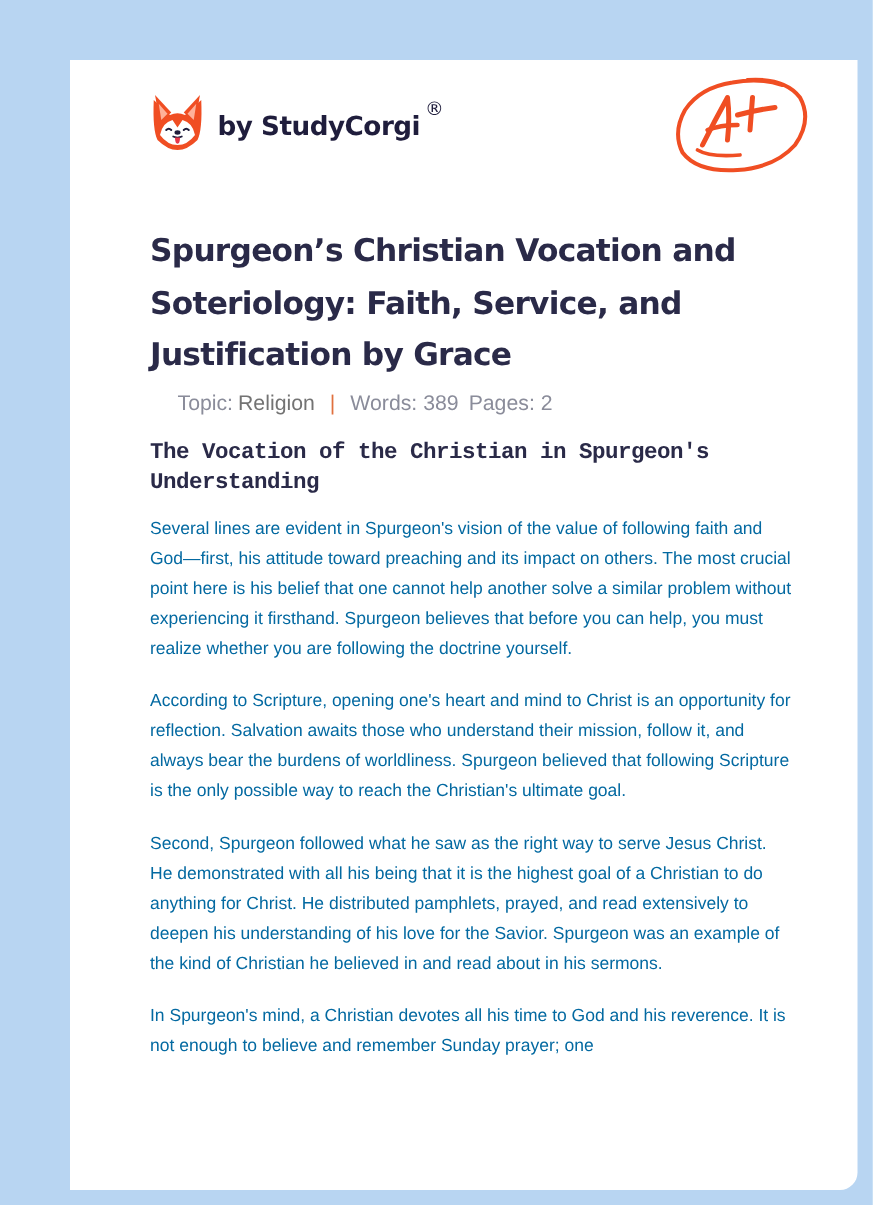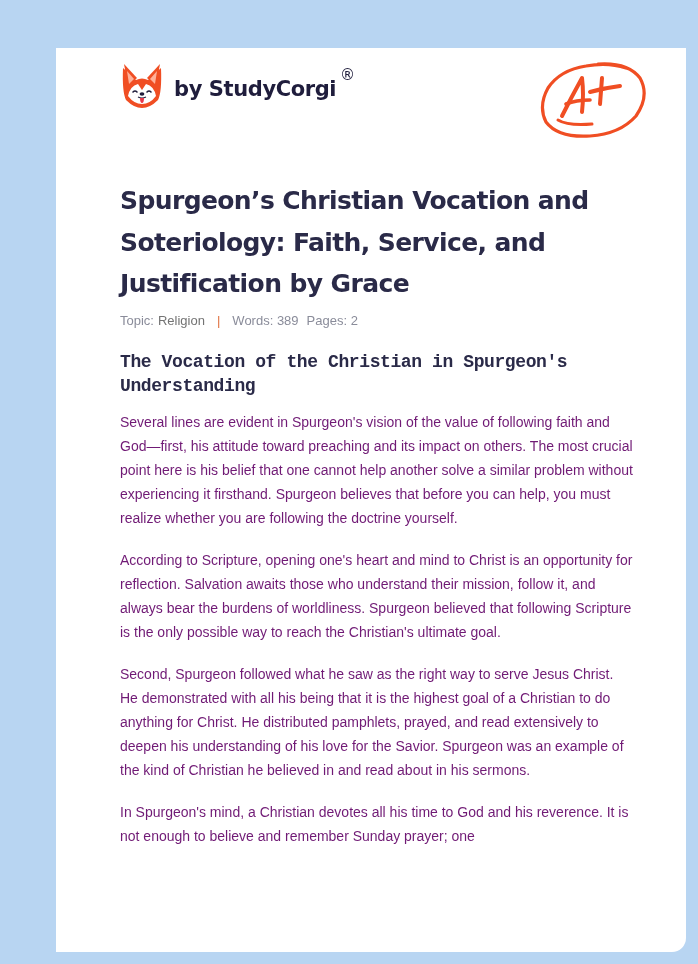--- a/index.html
+++ b/index.html
@@ -22,21 +22,21 @@
     }
     .header {
       position: absolute;
       left: 0; top: 0;
       width: 630px;
       height: 110px;
     }
     .logo {
       position: absolute;
       left: 64px;
-      top: 14px;
+      top: 26px;
       display: flex;
       align-items: center;
     }
     .logo-mark { width: 44px; height: 46px; display: block; }
     .logo-text {
       margin-left: 10px;
       margin-top: 8px;
       font-family: "DejaVu Sans", sans-serif;
       font-weight: bold;
       font-size: 21px;
@@ -67,43 +67,44 @@
     .title {
       font-family: "DejaVu Sans", sans-serif;
       font-weight: bold;
       font-size: 25px;
       line-height: 41.5px;
       color: #2a2a48;
       letter-spacing: -0.6px;
     }
     .meta {
       margin-top: 8px;
-      font-size: 13px;
+      font-size: 17px;
       color: #8a8c9a;
       display: flex;
       align-items: flex-start;
       height: 20px;
+      margin-left: 22px;
     }
     .meta .topic-value { color: #737373; margin-left: 4px; }
     .meta .sep { color: #e0703e; margin: 0 12px; }
     .meta .pages { margin-left: 8px; }
     .subheading {
       margin-top: 17px;
       font-family: Liberation Mono, monospace;
       font-weight: bold;
       font-size: 18px;
       line-height: 24px;
       color: #2a2a48;
       letter-spacing: -0.4px;
     }
     .para {
       margin-top: 12px;
       font-size: 14px;
       line-height: 24px;
-      color: #701a75;
+      color: #0369a1;
     }
     .para + .para { margin-top: 18px; }
   </style>
 </head>
 <body>
 
 <div class="card">
 
   <div class="header">
     <div class="logo">

